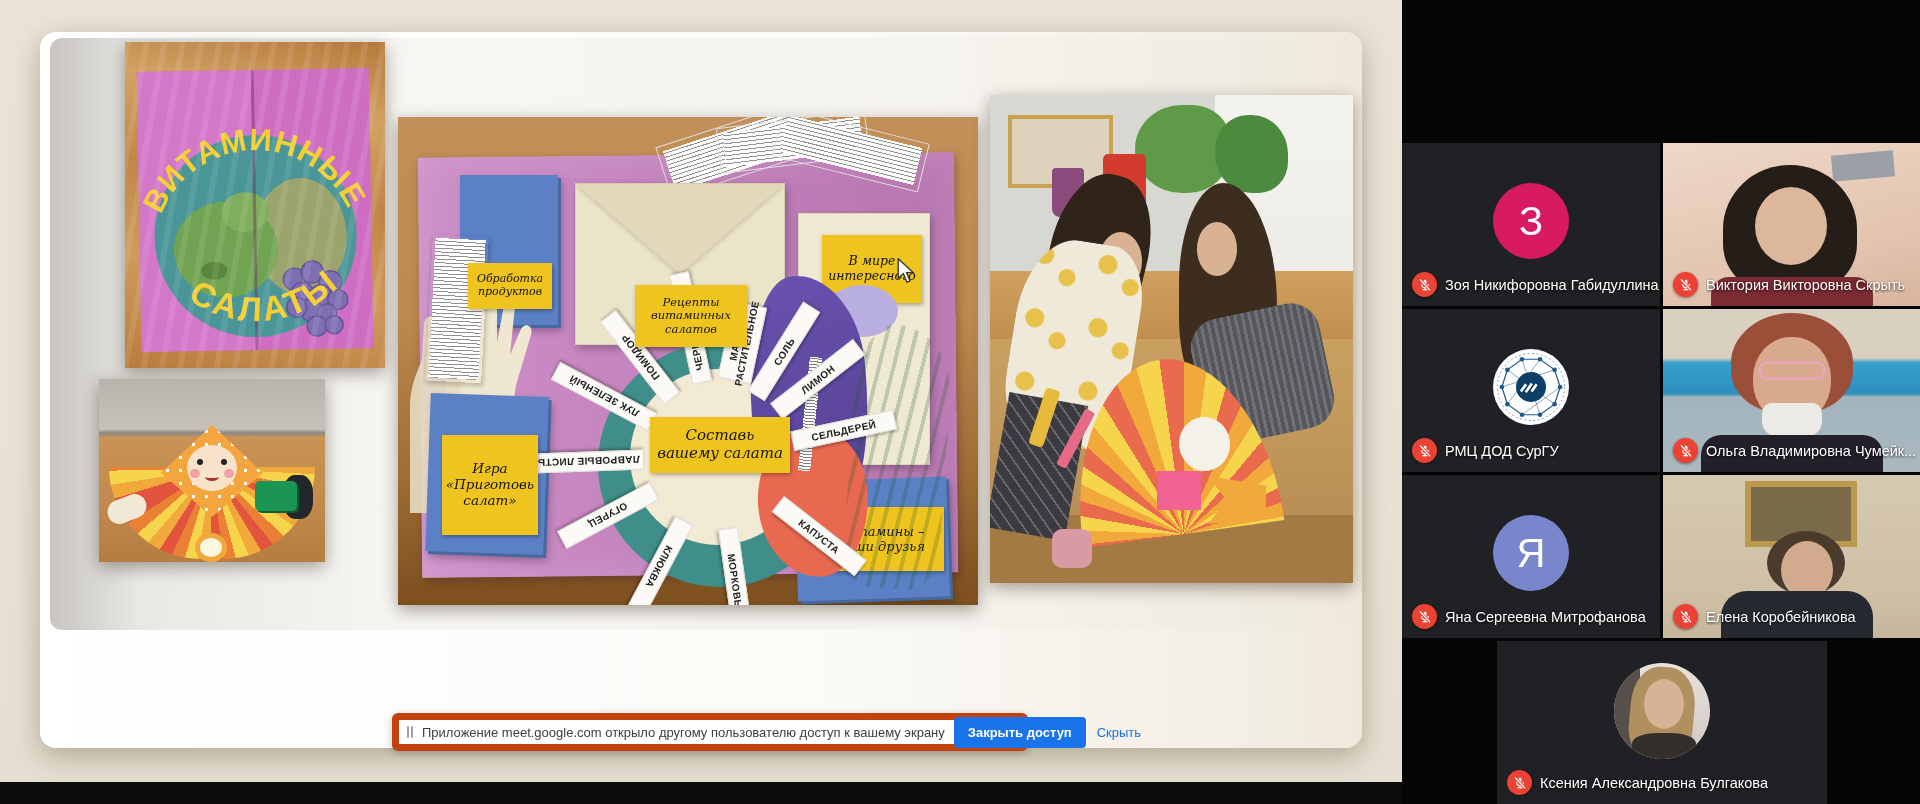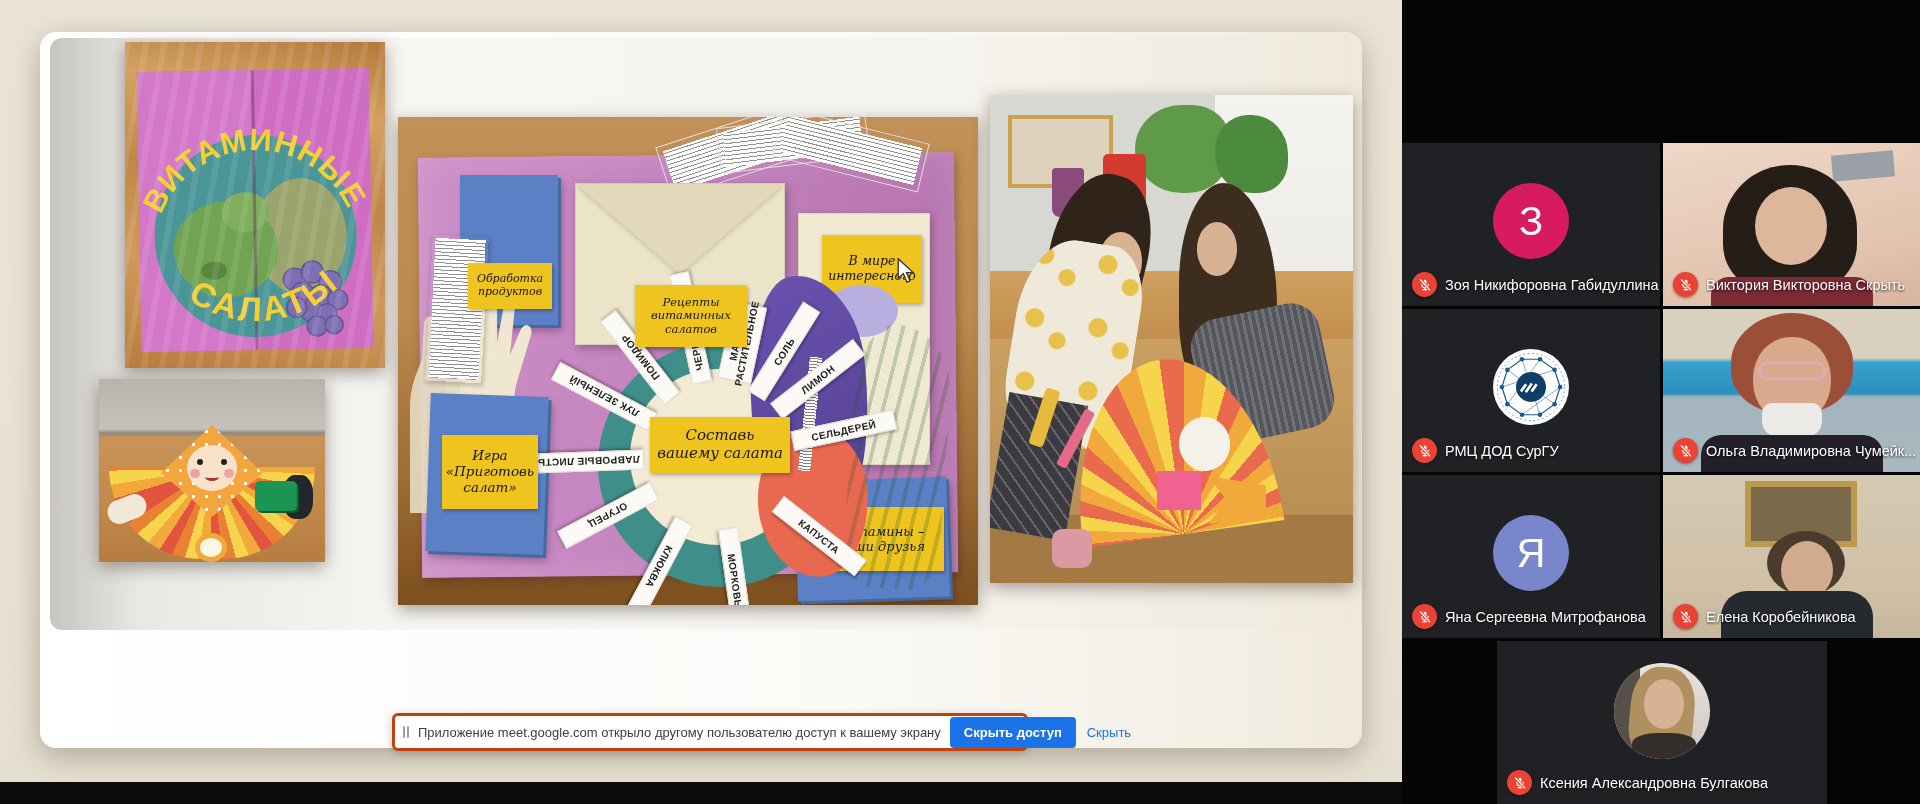--- a/index.html
+++ b/index.html
@@ -77,21 +77,21 @@
   .vstrip { position:absolute; left:404px; top:238px; width:16px; height:118px; background:#fff; z-index:7;
             transform:rotate(6deg); background-image:repeating-linear-gradient(0deg, rgba(0,0,0,.5) 0 1px, transparent 1px 3px);
             background-clip:content-box; padding:2px; }
 
   
   .photo-girls { left:950px; top:63px; width:363px; height:488px; background:#ddd8cf; }
   .g { position:absolute; }
 
   
   .banner { position:absolute; left:392px; top:713px; width:636px; height:38px; background:#fff;
-            border:3px solid #c2410c; border-radius:6px; box-shadow:0 2px 8px rgba(0,0,0,.22);
+            border:7px solid #c2410c; border-radius:6px; box-shadow:0 2px 8px rgba(0,0,0,.22);
             display:flex; align-items:center; padding:0 10px 0 8px; gap:9px; z-index:20; }
   .drag-dots { display:flex; gap:2px; }
   .drag-dots i { display:block; width:2px; height:12px; background:#9aa0a6; border-radius:1px; }
   .banner-msg { font-size:13px; color:#3c4043; white-space:nowrap; }
   .banner-btn { background:#1a73e8; color:#fff; font-size:13px; font-weight:bold; border:none;
                 border-radius:4px; padding:8px 14px; cursor:pointer; white-space:nowrap; }
   .banner-link { color:#1a73e8; font-size:13px; cursor:pointer; white-space:nowrap; padding:4px 2px; }
 
   
   .cursor { position:absolute; left:895px; top:258px; z-index:30; }
@@ -249,21 +249,21 @@
       <div class="envelope"></div>
       <div class="ylabel" style="left:237px; top:168px; width:112px; height:62px; font-size:11.5px;">Рецепты витаминных салатов</div>
 
       <svg class="hand" style="left:-4px; top:146px;" width="150" height="250" viewBox="0 0 150 250">
         <path d="M52 250 L52 122 C52 100 60 90 64 80 L68 38 C69 28 80 28 81 38 L84 78 L90 32 C91 22 103 22 103 32 L103 80 L110 42 C111 32 122 33 121 43 L116 92 L126 68 C130 58 140 62 137 72 L122 122 C118 152 110 172 98 192 L98 250 Z" fill="#efe7cf"></path>
         <path d="M30 250 L30 140 C30 115 38 102 42 90 L44 55 C45 45 55 45 56 55 L58 90 L62 52 C63 42 73 42 73 52 L72 96 L80 70 C83 60 93 64 90 74 L80 120 C78 150 70 170 62 190 L62 250 Z" fill="#e6ddc2" opacity=".9" transform="translate(-14,6)"></path>
       </svg>
       <div class="htext"></div>
 
       <div class="bluecard" style="left:30px; top:278px; width:118px; height:158px; transform:rotate(2deg);"></div>
-      <div class="ylabel" style="left:44px; top:318px; width:96px; height:74px; font-size:13.5px;">Игра «Приготовь салат»</div>
+      <div class="ylabel" style="left:44px; top:318px; width:96px; height:100px; font-size:13.5px;">Игра «Приготовь салат»</div>
 
       <div class="wheel-teal"></div>
       <div class="wheel-cream"></div>
       <div class="ylabel" style="left:252px; top:300px; width:140px; height:56px; font-size:15px; z-index:9;">Составь вашему салата</div>
 
       <div class="wheel-hub">
         <div class="wstrip two" style="transform:rotate(-78deg) translateX(78px);">МАСЛО РАСТИТЕЛЬНОЕ</div>
         <div class="wstrip" style="transform:rotate(-58deg) translateX(72px);">СОЛЬ</div>
         <div class="wstrip" style="transform:rotate(-38deg) translateX(74px);">ЛИМОН</div>
         <div class="wstrip" style="transform:rotate(-12deg) translateX(76px);">СЕЛЬДЕРЕЙ</div>
@@ -316,21 +316,21 @@
       <div class="g" style="left:22%; top:64%; width:3%; height:13%; background:#e46a86; border-radius:3px; transform:rotate(28deg);"></div>
     </div>
   </div>
 
   <div class="banner">
     <span class="drag-dots">
         <i></i>
         <i></i>
       </span>
     <span class="banner-msg">Приложение meet.google.com открыло другому пользователю доступ к вашему экрану</span>
-    <button class="banner-btn">Скрыть доступ</button>
+    <button class="banner-btn">Закрыть доступ</button>
     <span class="banner-link">Скрыть</span>
   </div>
 
   <div class="bottom-strip"></div>
 
   <svg class="cursor" width="22" height="26" viewBox="0 0 13 20">
     <polygon points="0.5,0.5 0.5,15.5 4.5,12 7.2,18.6 9.6,17.6 6.9,11.2 12,11.2" fill="#fff" stroke="#333" stroke-width="1"></polygon>
   </svg>
 </div>
 

